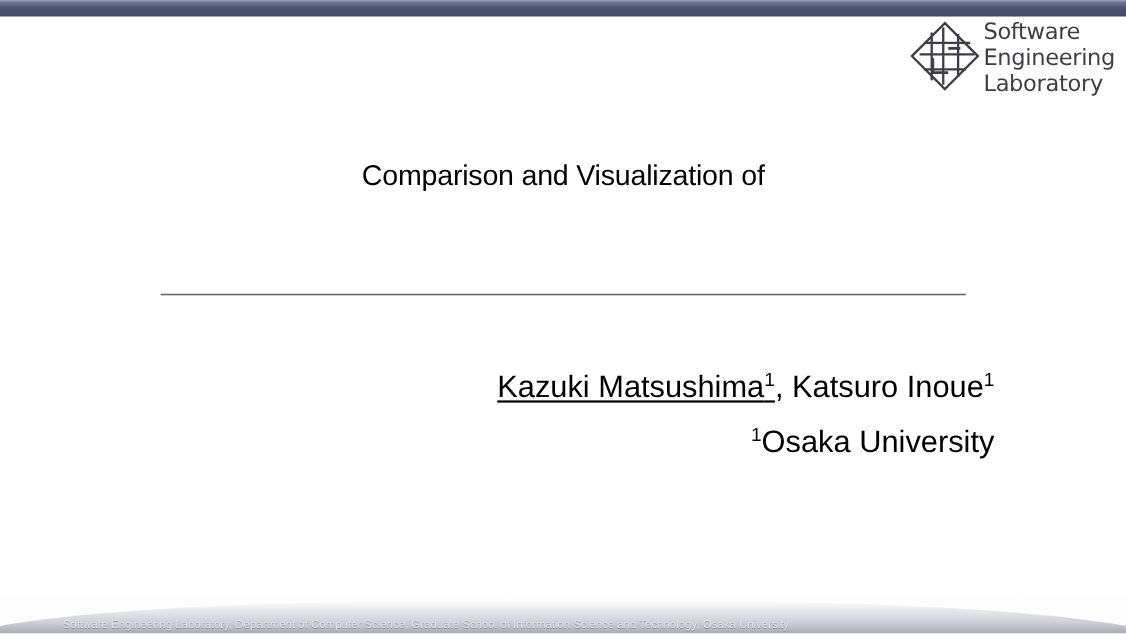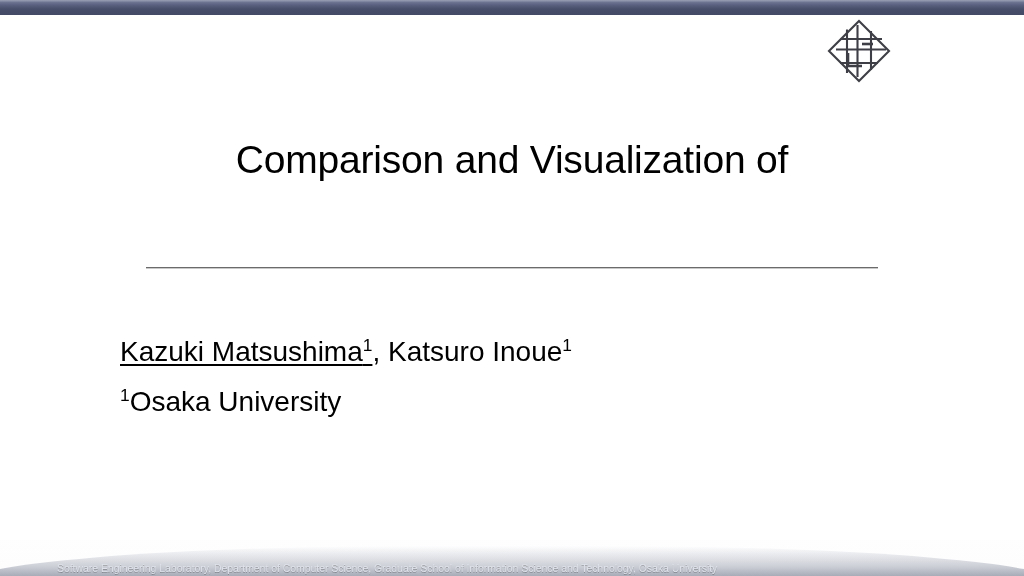--- a/index.html
+++ b/index.html
@@ -76,21 +76,21 @@
 
   
   .title {
     position: absolute;
     left: 120px;
     top: 131px;
     width: 784px;
     text-align: center;
     color: #000000;
     font-family: "Liberation Sans", sans-serif;
-    font-size: 39px;
+    font-size: 26px;
     line-height: 57px;
     font-weight: 400;
     letter-spacing: -0.2px;
   }
   .title span { display: block; }
 
   
   .title-rule {
     position: absolute;
     left: 146px;
@@ -99,36 +99,36 @@
     height: 2px;
     background: linear-gradient(to bottom, #6b6b6b 0px, #6b6b6b 1px, #c9c9c9 1px, #c9c9c9 2px);
   }
 
   
   .authors {
     position: absolute;
     left: 120px;
     top: 330px;
     width: 784px;
-    text-align: left;
+    text-align: right;
     color: #000000;
     font-size: 28px;
     line-height: 44px;
     white-space: nowrap;
   }
   .authors .underlined {
     text-decoration: underline;
     text-underline-offset: 3px;
   }
   .affiliation {
     position: absolute;
     left: 120px;
     top: 382px;
     width: 784px;
-    text-align: left;
+    text-align: right;
     color: #000000;
     font-size: 28px;
     line-height: 40px;
     white-space: nowrap;
   }
   sup {
     font-size: 0.62em;
     vertical-align: super;
     line-height: 0;
   }
@@ -204,20 +204,25 @@
           <path d="M21 11.5 L21 55"></path>
           <path d="M31.5 7 L31.5 59"></path>
           <path d="M45 13 L45 52"></path>
         </g>
         <g fill="none" stroke="#3e3e46" stroke-width="2.6">
           <path d="M22 35 L22 48 L36 48"></path>
           <path d="M36 26 L47 26"></path>
         </g>
       </svg>
     </span>
+    <span class="logo-text">
+      <span>Software</span>
+      <span>Engineering</span>
+      <span>Laboratory</span>
+    </span>
   </div>
 
   <div class="title">
     <span>Comparison and Visualization of</span>
   </div>
 
   <div class="title-rule"></div>
 
   <div class="authors">
     <span class="underlined"><span>Kazuki Matsushima</span><sup>1</sup></span><span>, </span><span>Katsuro Inoue</span><sup>1</sup>

